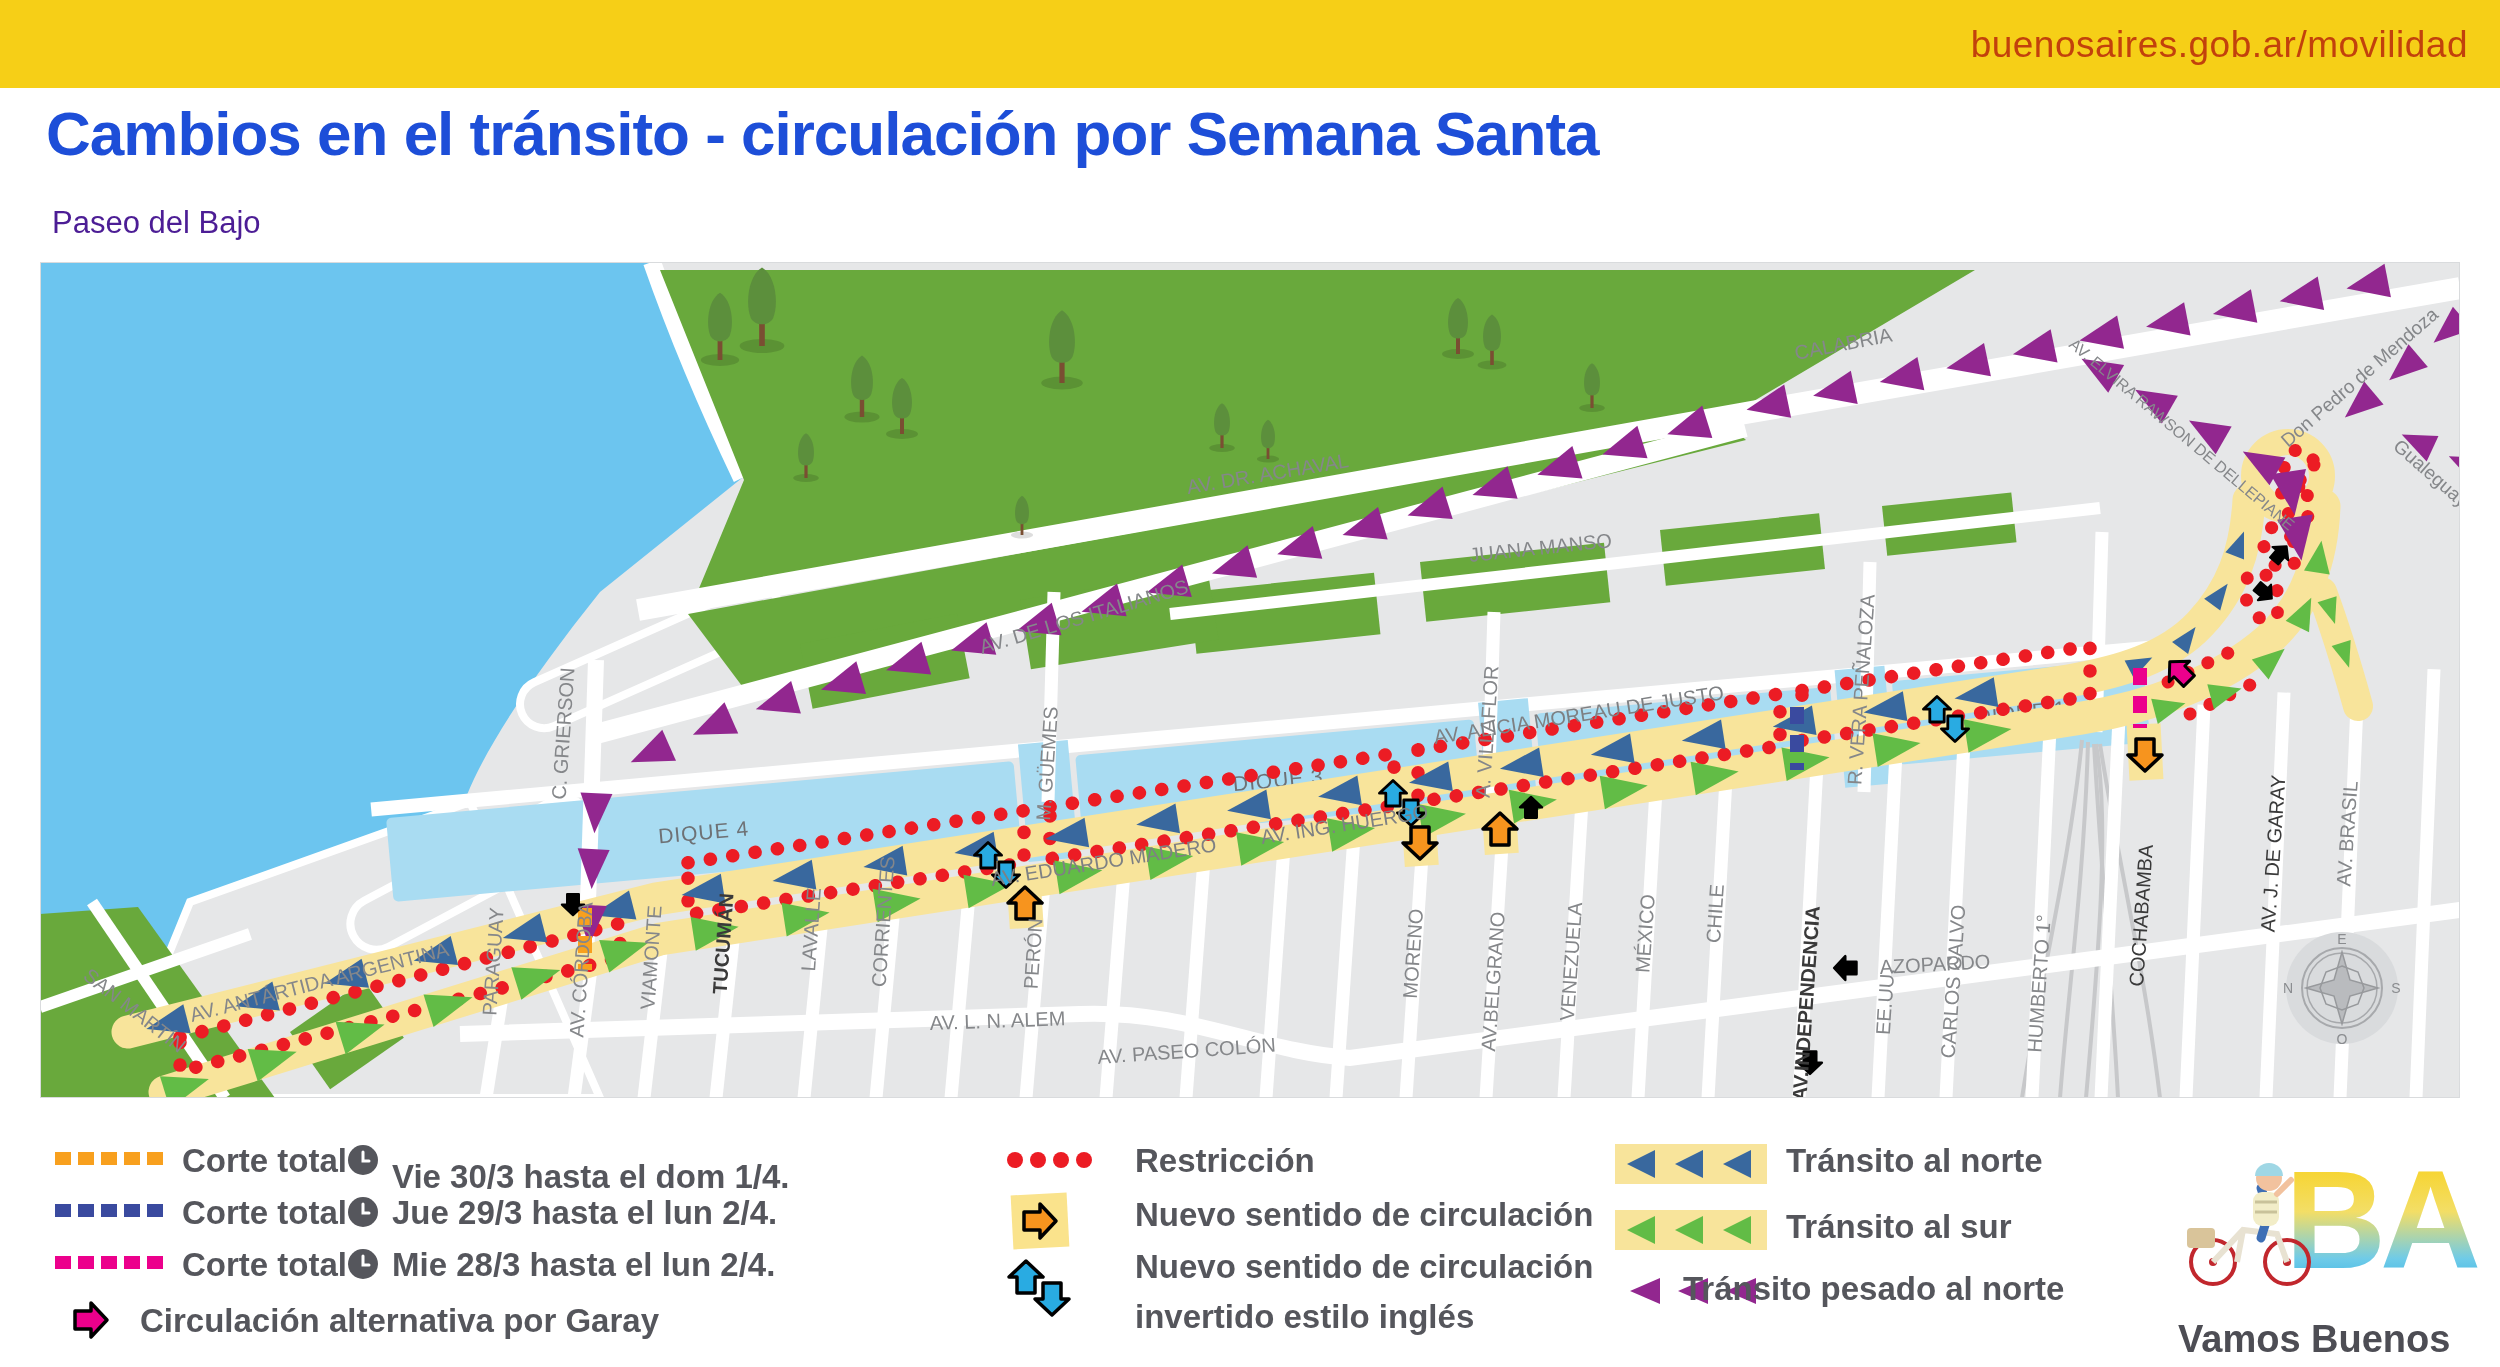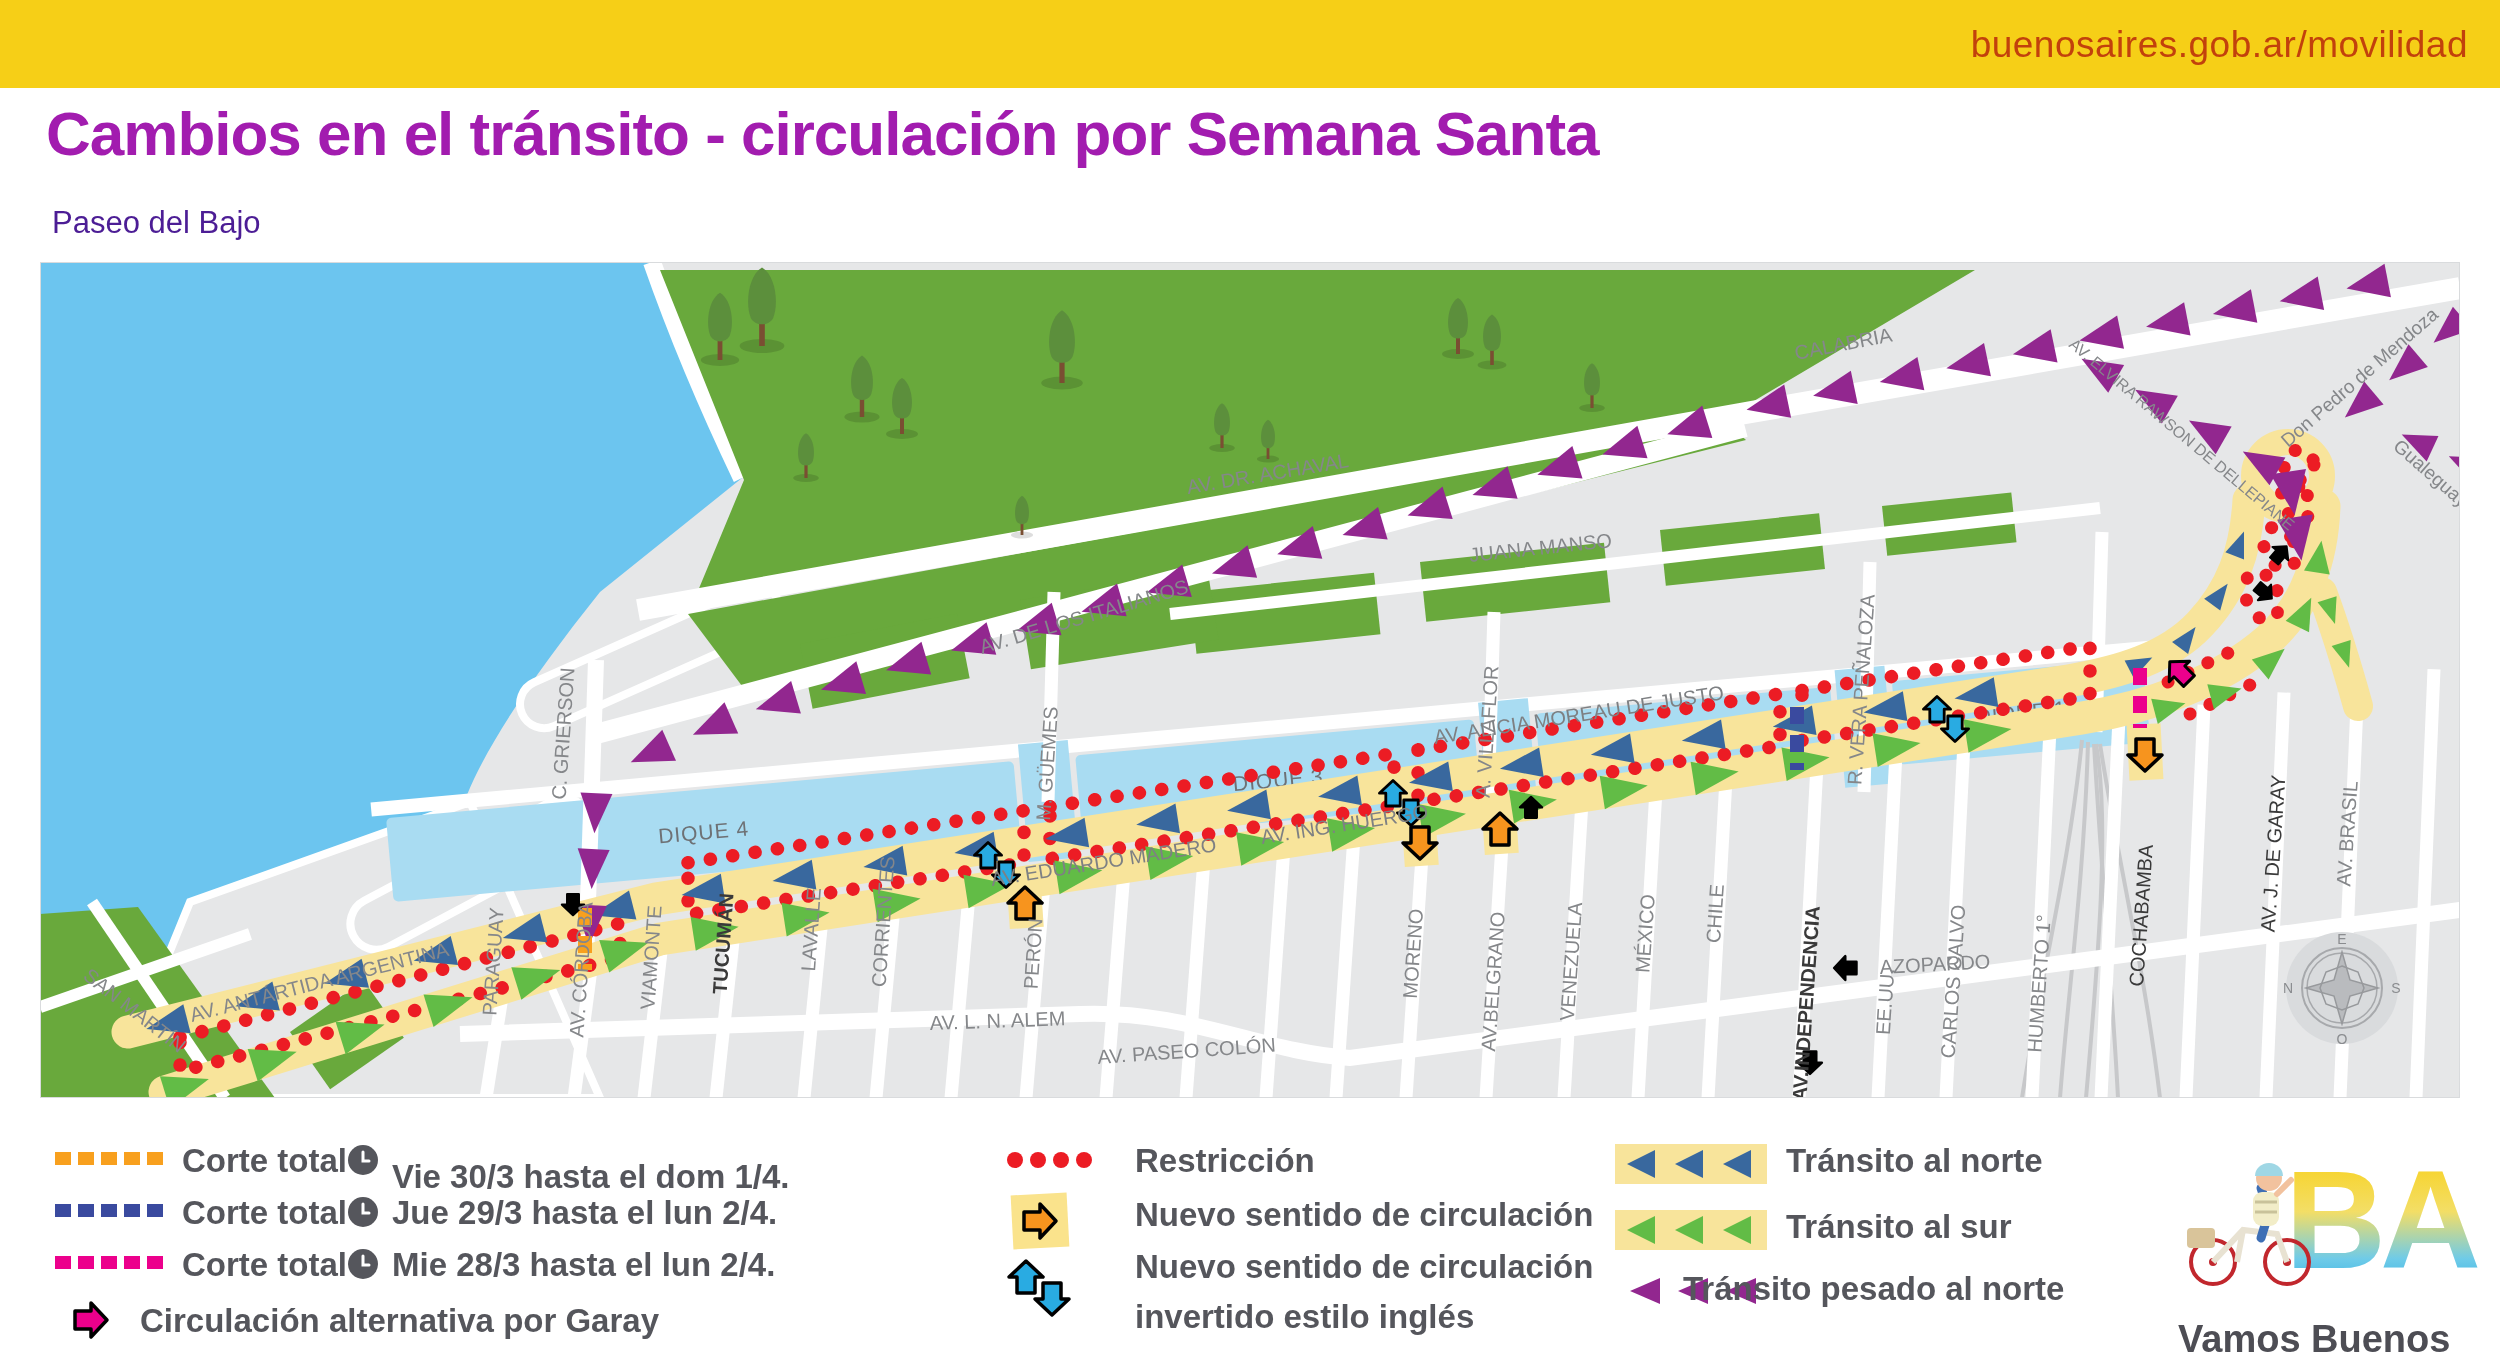--- a/index.html
+++ b/index.html
@@ -2,21 +2,21 @@
 <html><head>
 <meta charset="utf-8">
 <style>
   html,body{margin:0;padding:0;}
   body{
     width:2500px;height:1367px;position:relative;background:#fff;
     font-family:"Liberation Sans", sans-serif;overflow:hidden;
   }
   .hdr{position:absolute;left:0;top:0;width:2500px;height:88px;background:#F6CF17;}
   .hdr-url{position:absolute;right:32px;top:24px;font-size:37px;color:#c2410c;letter-spacing:.5px;}
-  .ttl{position:absolute;left:46px;top:98px;font-size:62px;font-weight:bold;color:#a21caf;letter-spacing:-1px;}
+  .ttl{position:absolute;left:46px;top:98px;font-size:62px;font-weight:bold;color:#1d4ed8;letter-spacing:-1px;}
   .sub{position:absolute;left:52px;top:205px;font-size:31px;color:#4c1d95;}
   #mapsvg{position:absolute;left:40px;top:262px;}
   .leg-txt{position:absolute;font-size:33px;font-weight:bold;color:#55565C;white-space:nowrap;}
   .leg-ico{position:absolute;}
   .dash{position:absolute;width:112px;height:13px;}
   .tagline{position:absolute;font-size:38px;font-weight:bold;color:#4D4D54;}
 </style>
 </head>
 <body>
 

